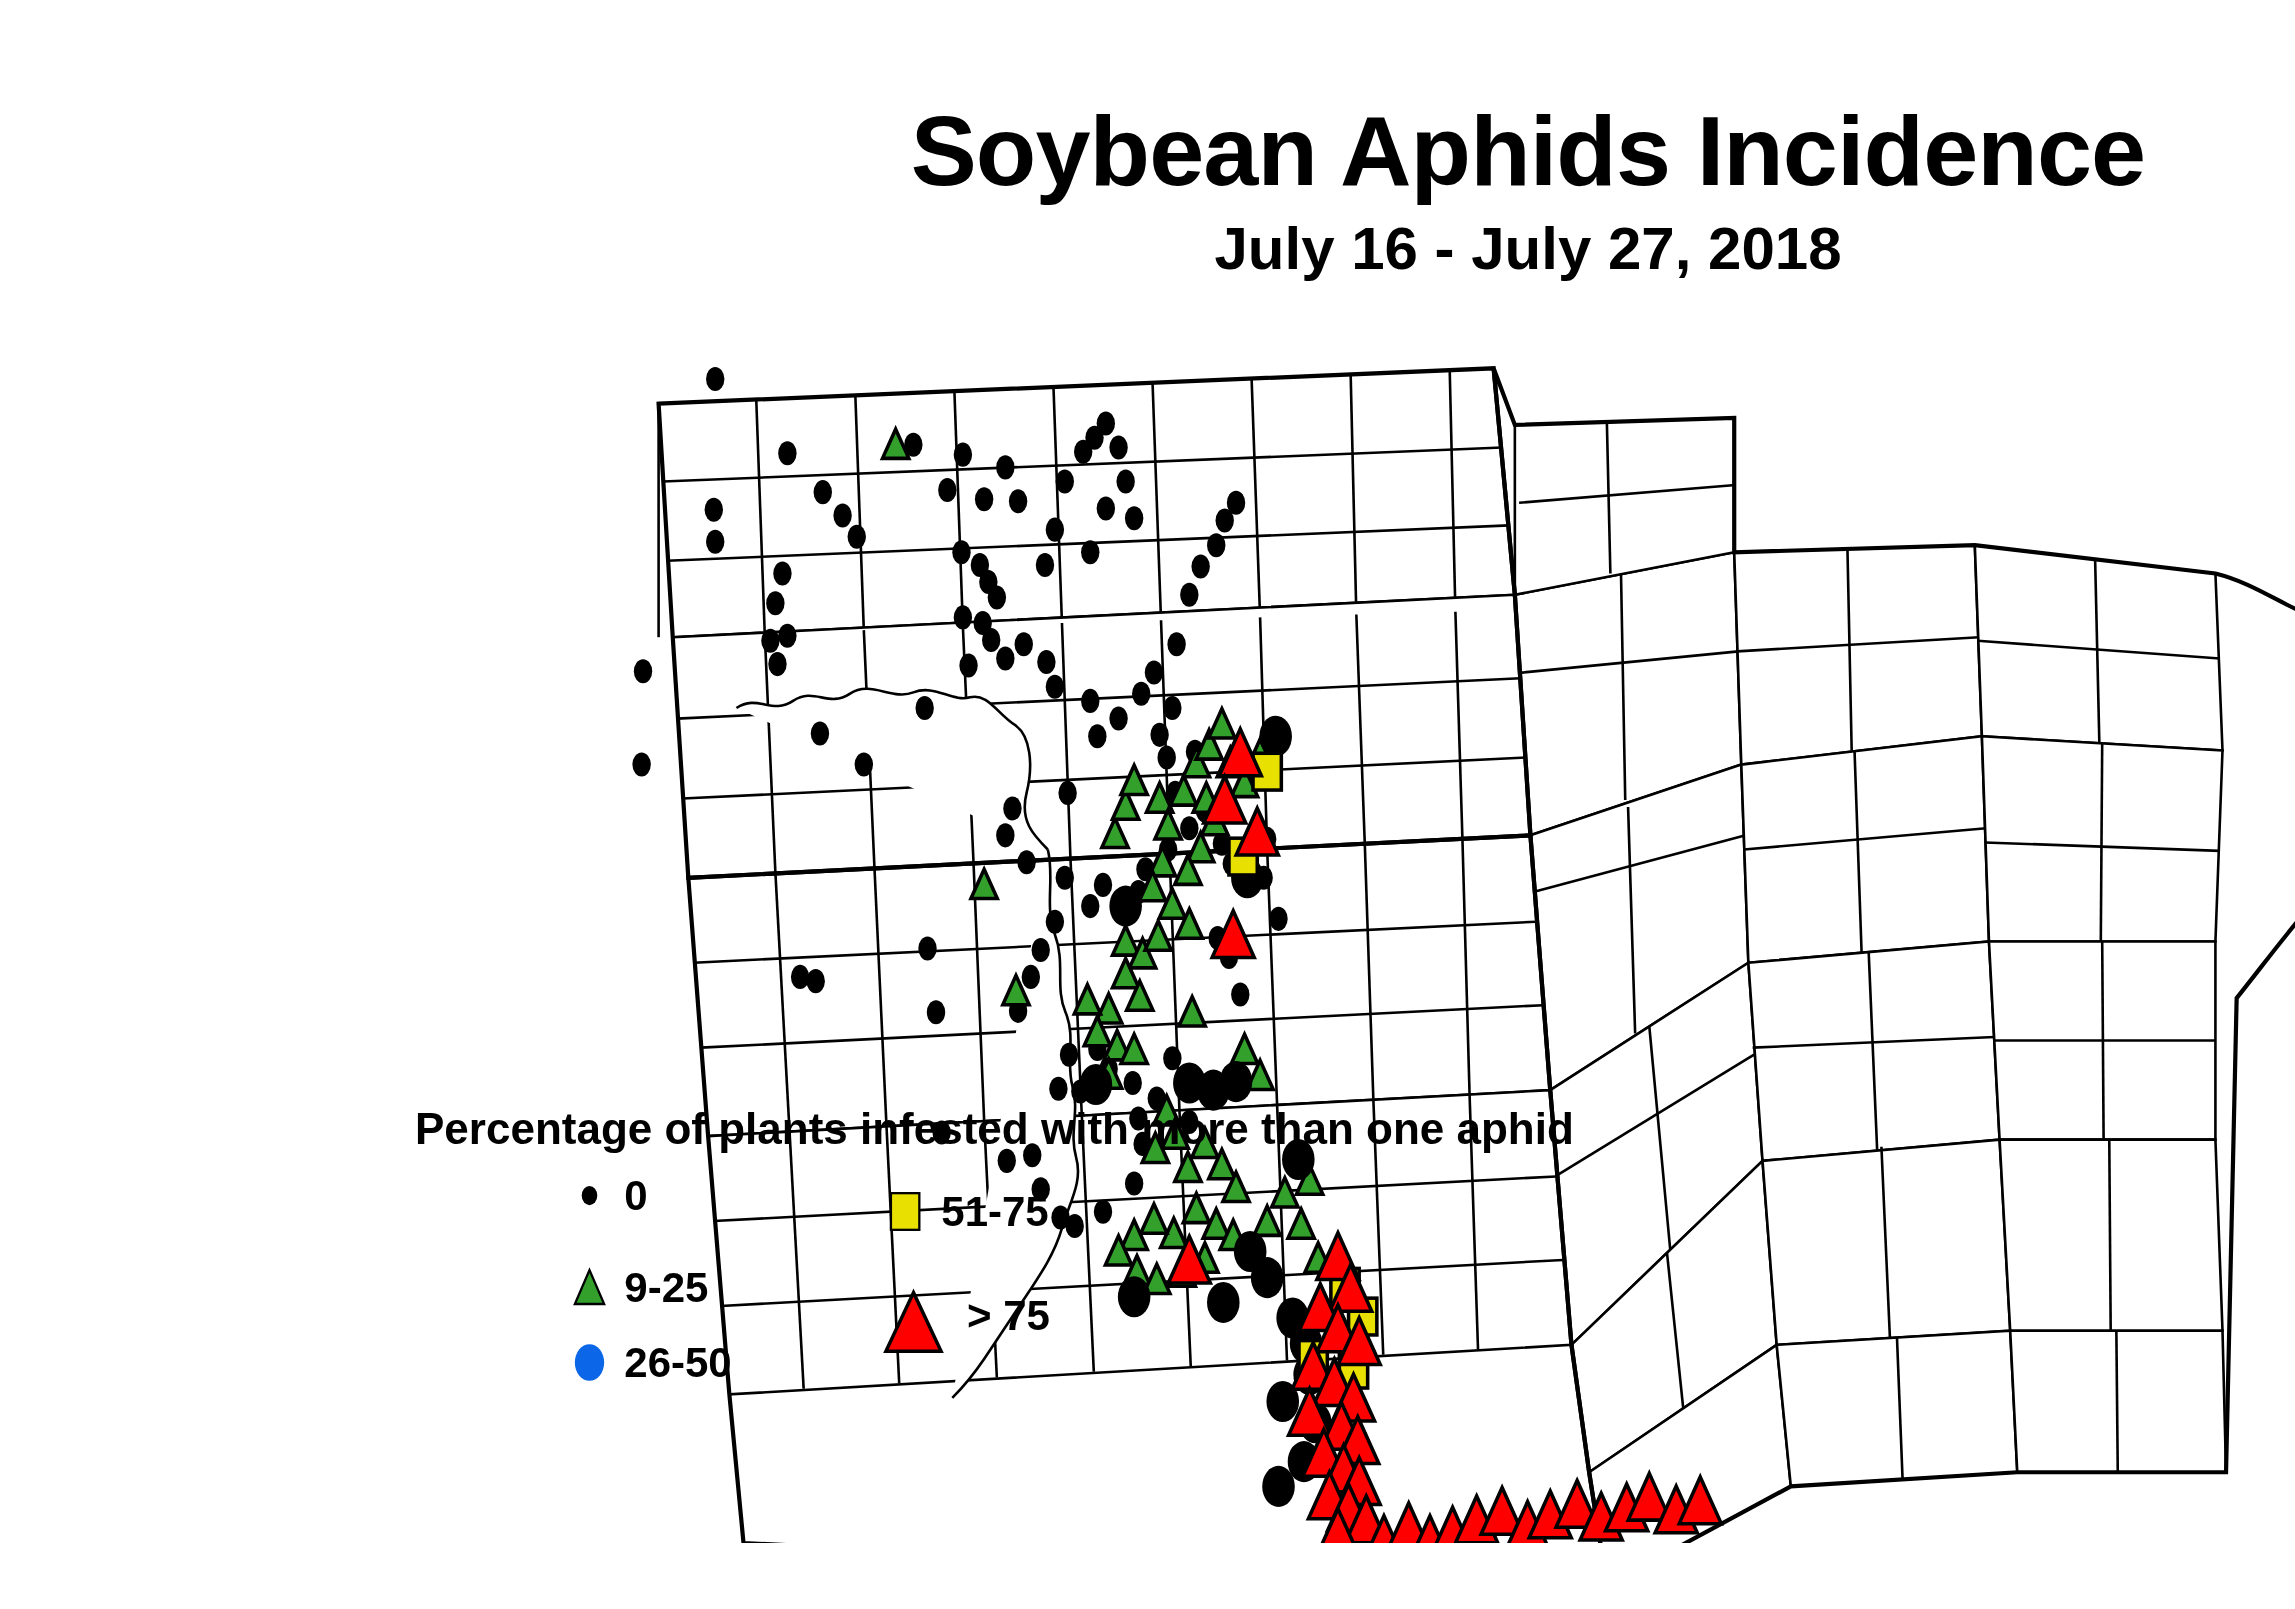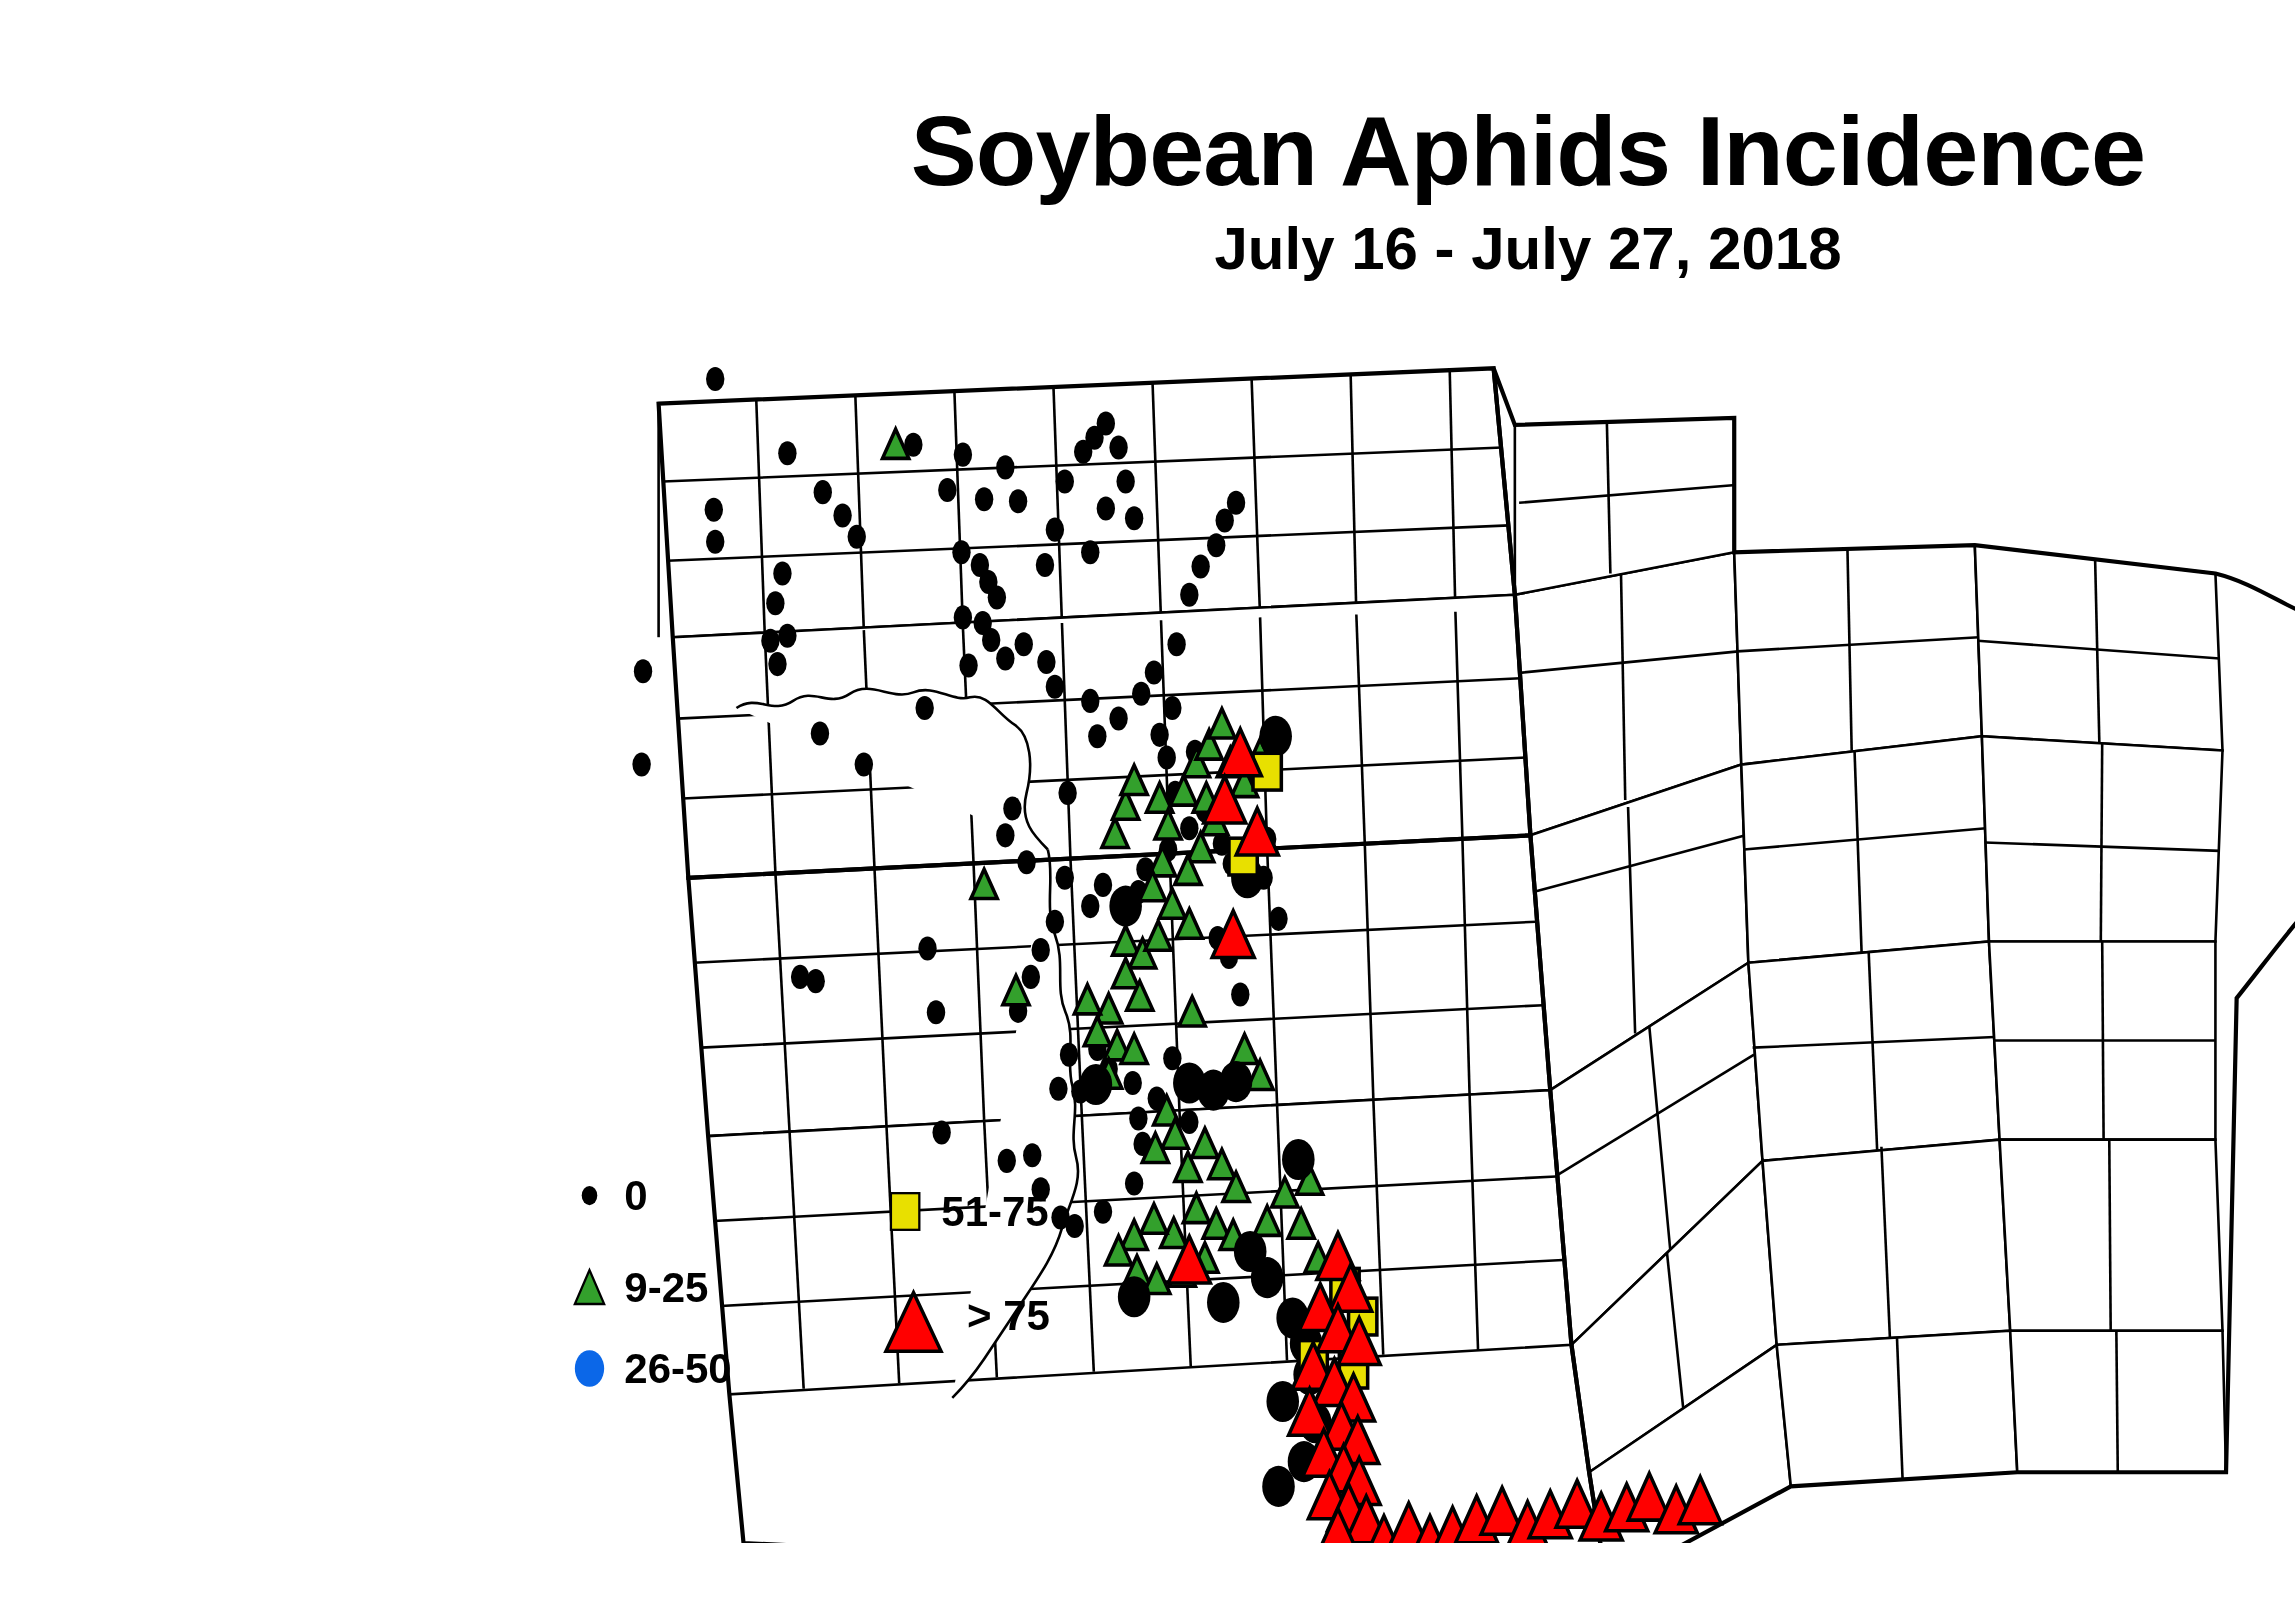--- a/index.html
+++ b/index.html
@@ -107,21 +107,21 @@
     font-weight: bold;
     font-size: 42px;
     white-space: nowrap;
     color: #000000;
     margin-left: 7.3px;
   }
   .legend-col1 { left: 147px; }
   .legend-col2 { left: 464px; }
   .legend-row1 { top: 64px; }
   .legend-row2 { top: 156px; }
-  .legend-row3 { top: 237px; text-align: center; }
+  .legend-row3 { top: 231px; text-align: center; }
   .legend-rowB1 { top: 80px; justify-content: center; }
   .legend-rowB2 { top: 184px; }
 </style>
 </head>
 <body>
 
 <div id="figure">
 
   <div id="title-block">
     <div id="map-title">Soybean Aphids Incidence</div>
@@ -482,20 +482,21 @@
           <polygon points="1440,1601.6 1469.76,1667.648 1410.24,1667.648" fill="#FF0000" class="marker-outline" stroke="#000000" stroke-width="5"></polygon>
           <polygon points="1478,1619.6 1507.76,1685.648 1448.24,1685.648" fill="#FF0000" class="marker-outline" stroke="#000000" stroke-width="5"></polygon>
           <polygon points="1512,1606.6 1541.76,1672.648 1482.24,1672.648" fill="#FF0000" class="marker-outline" stroke="#000000" stroke-width="5"></polygon>
           <polygon points="2355,2261.6 2384.76,2327.648 2325.24,2327.648" fill="#FF0000" class="marker-outline" stroke="#000000" stroke-width="5"></polygon>
           <rect x="2440" y="2229" width="40" height="52" fill="#E8E000" class="marker-outline" stroke="#000000" stroke-width="5"></rect>
         </g>
     </svg>
   </div>
 
   <div id="legend">
+    <div id="legend-title">Percentage of plants infested with more than one aphid</div>
 
     <div class="legend-entry legend-col1 legend-row1">
       <span class="legend-swatch">
         <svg viewBox="0 0 120 120">
             <ellipse cx="60" cy="60" rx="17" ry="21" fill="#000000"></ellipse>
           </svg>
       </span>
       <span class="legend-label">0</span>
     </div>
 

